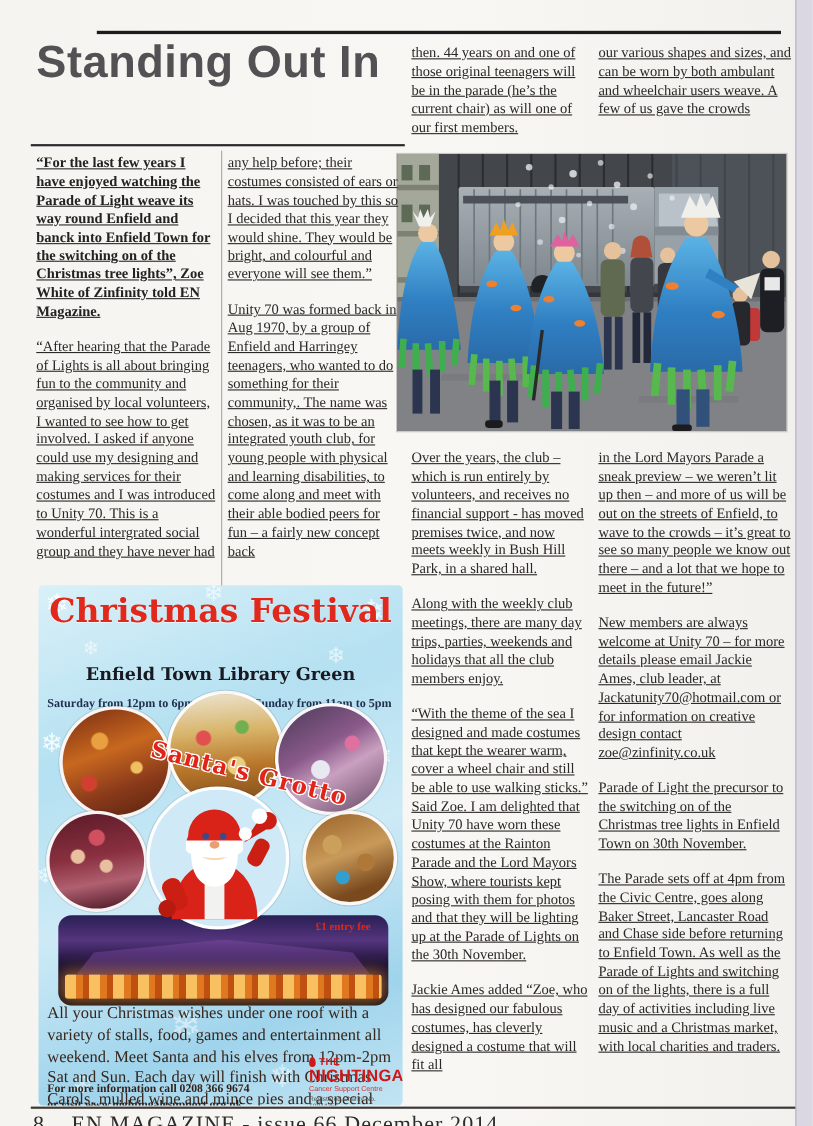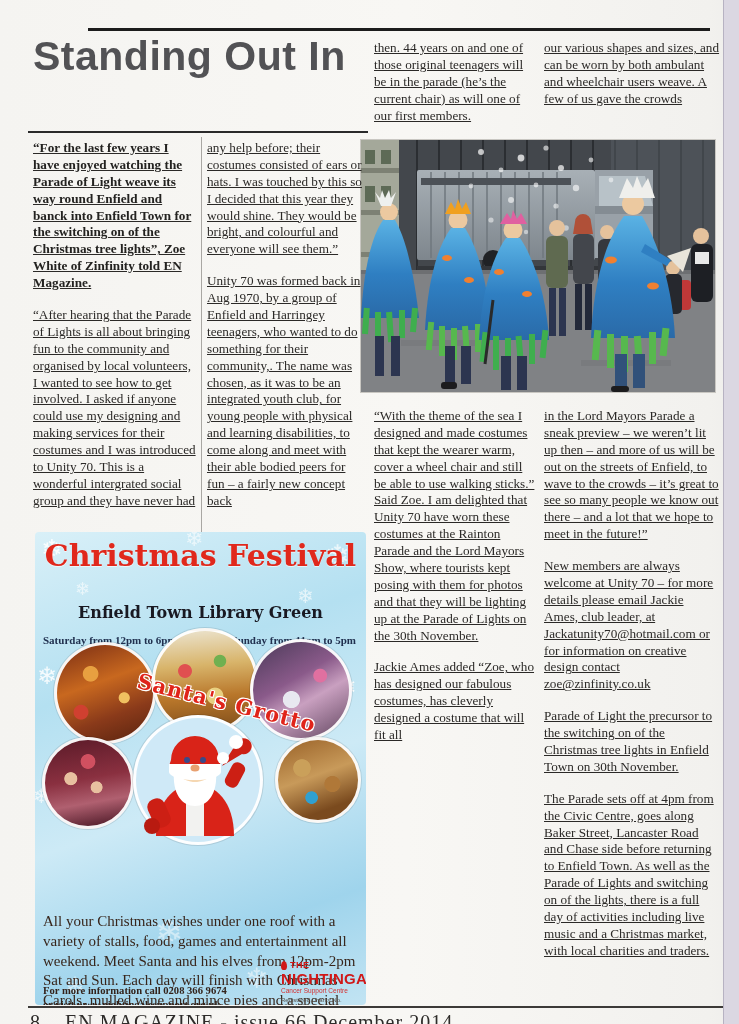--- a/index.html
+++ b/index.html
@@ -302,20 +302,22 @@
   <div class="col" style="left:33px;top:140px;width:163px;">
     <p class="lead">“For the last few years I have enjoyed watching the Parade of Light weave its way round Enfield and banck into Enfield Town for the switching on of the Christmas tree lights”, Zoe White of Zinfinity told EN Magazine.</p>
     <p>“After hearing that the Parade of Lights is all about bringing fun to the community and organised by local volunteers, I wanted to see how to get involved. I asked if anyone could use my designing and making services for their costumes and I was introduced to Unity 70. This is a wonderful intergrated social group and they have never had</p>
   </div>
   <div class="col" style="left:207px;top:140px;width:159px;">
     <p>any help before; their costumes consisted of ears or hats. I was touched by this so I decided that this year they would shine. They would be bright, and colourful and everyone will see them.”</p>
     <p>Unity 70 was formed back in Aug 1970, by a group of Enfield and Harringey teenagers, who wanted to do something for their community,.  The name was chosen, as it was to be an integrated youth club, for young people with physical and learning disabilities, to come along and meet with their able bodied peers for fun – a fairly new concept back</p>
   </div>
 
   <div class="col" style="left:374px;top:408px;width:164px;">
+    <p>Over the years, the club – which is run entirely by volunteers, and receives no financial support - has moved premises twice, and now meets weekly in Bush Hill Park, in a shared hall.</p>
+    <p>Along with the weekly club meetings, there are many day trips, parties, weekends and holidays that all the club members enjoy.</p>
     <p>“With the theme of the sea I designed and made costumes that kept the wearer warm, cover a wheel chair and still be able to use walking sticks.” Said Zoe. I am delighted that Unity 70 have worn these costumes at the Rainton Parade and the Lord Mayors Show, where tourists kept posing with them for photos and that they will be lighting up at the Parade of Lights on the 30th November.</p>
     <p>Jackie Ames added “Zoe, who has designed our fabulous costumes, has cleverly designed a costume that will fit all</p>
   </div>
   <div class="col" style="left:544px;top:408px;width:176px;">
     <p>in the Lord Mayors Parade a sneak preview – we weren’t lit up then – and more of us will be out on the streets of Enfield, to wave to the crowds – it’s great to see so many people we know out there – and a lot that we hope to meet in the future!”</p>
     <p>New members are always welcome at Unity 70 – for more details please email Jackie Ames, club leader, at Jackatunity70@hotmail.com or for information on creative design contact zoe@zinfinity.co.uk</p>
     <p>Parade of Light the precursor to the switching on of the Christmas tree lights in Enfield Town on 30th November.</p>
     <p>The Parade sets off at 4pm from the Civic Centre, goes along Baker Street, Lancaster Road and Chase side before returning to Enfield Town. As well as the Parade of Lights and switching on of the lights, there is a full day of activities including live music and a Christmas market, with local charities and traders.</p>
   </div>
 
@@ -360,20 +362,25 @@
         <ellipse cx="59" cy="50" rx="4.5" ry="3.5" fill="#e8a070"></ellipse>
         <path d="M38,52 C36,76 46,88 59,88 C72,88 82,76 80,52 C74,62 64,64 59,64 C54,64 44,62 38,52 Z" fill="#ffffff"></path>
         <ellipse cx="59" cy="58" rx="8" ry="4" fill="#fff"></ellipse>
         <rect x="14" y="80" width="18" height="30" rx="8" transform="rotate(-24 23 95)" fill="#cc1f14"></rect>
         <circle cx="16" cy="108" r="8" fill="#b81a10"></circle>
       </svg>
     </div>
 
     <div class="grotto">Santa's Grotto</div>
 
+    <div class="tent">
+      <div class="tent-canvas"></div>
+      <div class="tent-lights"></div>
+      <div class="entry-fee">£1 entry fee</div>
+    </div>
 
     <div class="poster-body">All your Christmas wishes under one roof with a variety of stalls, food, games and entertainment all weekend.  Meet Santa and his elves from 12pm-2pm Sat and Sun. Each day will finish with Christmas Carols, mulled wine and mince pies and a special visit from Santa with free gifts for the children.</div>
     <div class="poster-info">
       <div>For more information call 0208 366 9674</div>
       <div>or visit www.nightingalesupport.org.uk</div>
     </div>
 
     <div class="logo">
       <div class="row1">
         <span class="drop"></span>

